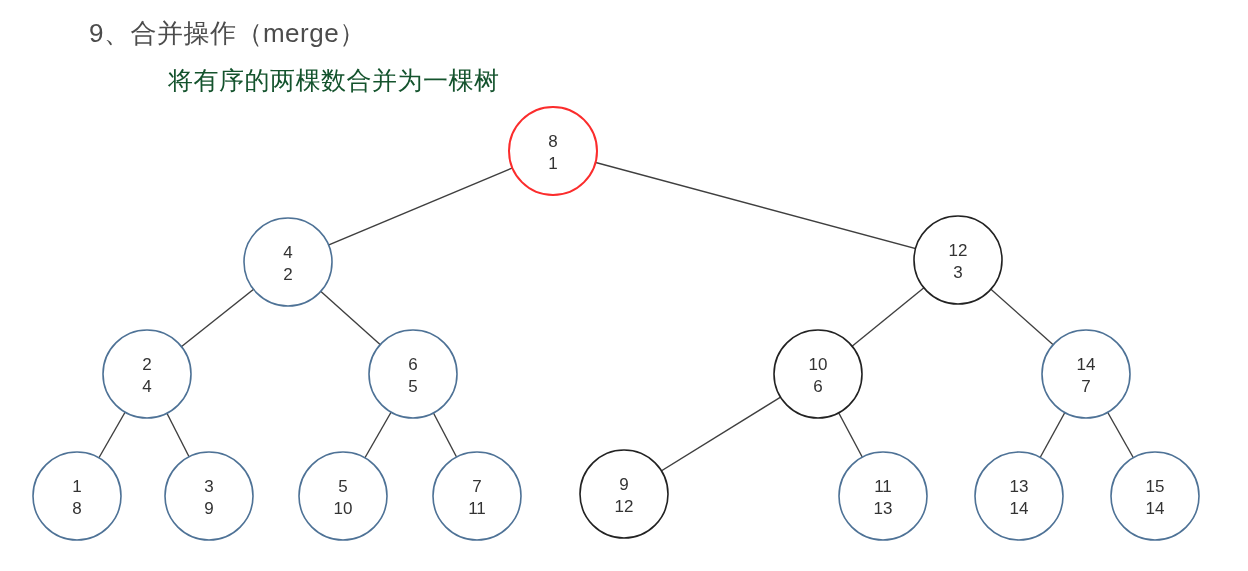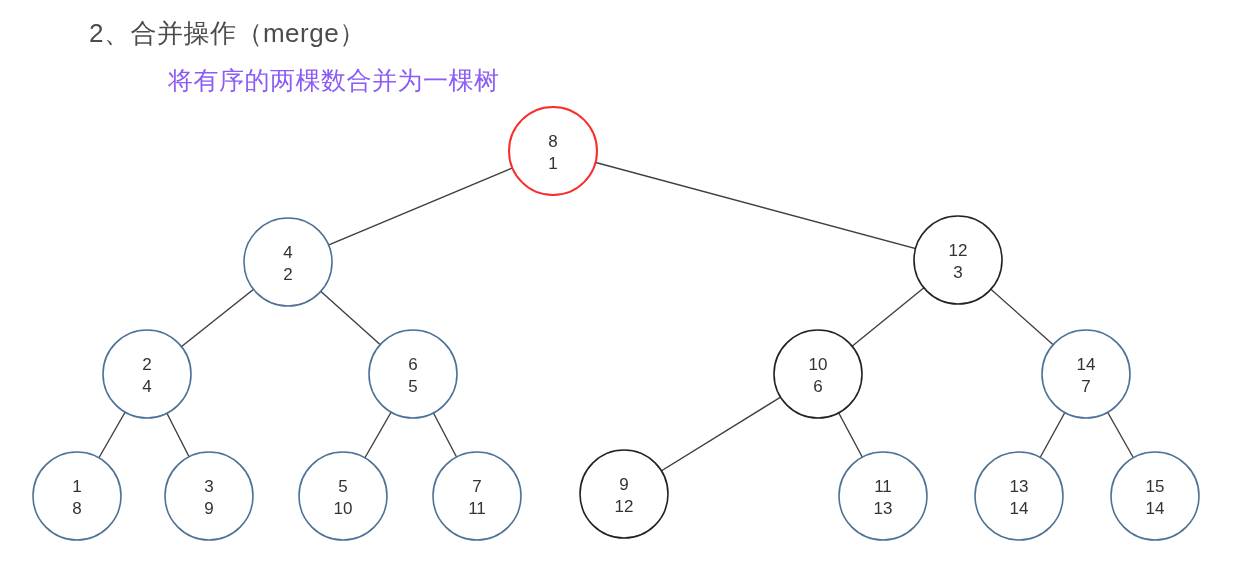--- a/index.html
+++ b/index.html
@@ -24,40 +24,40 @@
     color: #4c4c4c;
     letter-spacing: 0.5px;
     white-space: nowrap;
   }
   .doc-subtitle {
     position: absolute;
     left: 168px;
     top: 64px;
     font-size: 25px;
     font-weight: 400;
-    color: #8b5cf6;
+    color: #14532d;
     letter-spacing: 0.5px;
     white-space: nowrap;
   }
   #tree-svg {
     position: absolute;
     left: 0;
     top: 0;
   }
   .node-text {
     font-family: "Liberation Sans", "DejaVu Sans", sans-serif;
     font-size: 17px;
     fill: #333333;
   }
 </style>
 </head>
 <body>
 
 <div class="stage">
-  <div class="doc-title">2、合并操作（merge）</div>
+  <div class="doc-title">9、合并操作（merge）</div>
   <div class="doc-subtitle">将有序的两棵数合并为一棵树</div>
   <svg id="tree-svg" width="1248" height="571" viewBox="0 0 1248 571">
       <line x1="553" y1="151" x2="288" y2="262" stroke="#3f3f3f" stroke-width="1.4"></line>
       <line x1="553" y1="151" x2="958" y2="260" stroke="#3f3f3f" stroke-width="1.4"></line>
       <line x1="288" y1="262" x2="147" y2="374" stroke="#3f3f3f" stroke-width="1.4"></line>
       <line x1="288" y1="262" x2="413" y2="374" stroke="#3f3f3f" stroke-width="1.4"></line>
       <line x1="147" y1="374" x2="77" y2="496" stroke="#3f3f3f" stroke-width="1.4"></line>
       <line x1="147" y1="374" x2="209" y2="496" stroke="#3f3f3f" stroke-width="1.4"></line>
       <line x1="413" y1="374" x2="343" y2="496" stroke="#3f3f3f" stroke-width="1.4"></line>
       <line x1="413" y1="374" x2="477" y2="496" stroke="#3f3f3f" stroke-width="1.4"></line>

